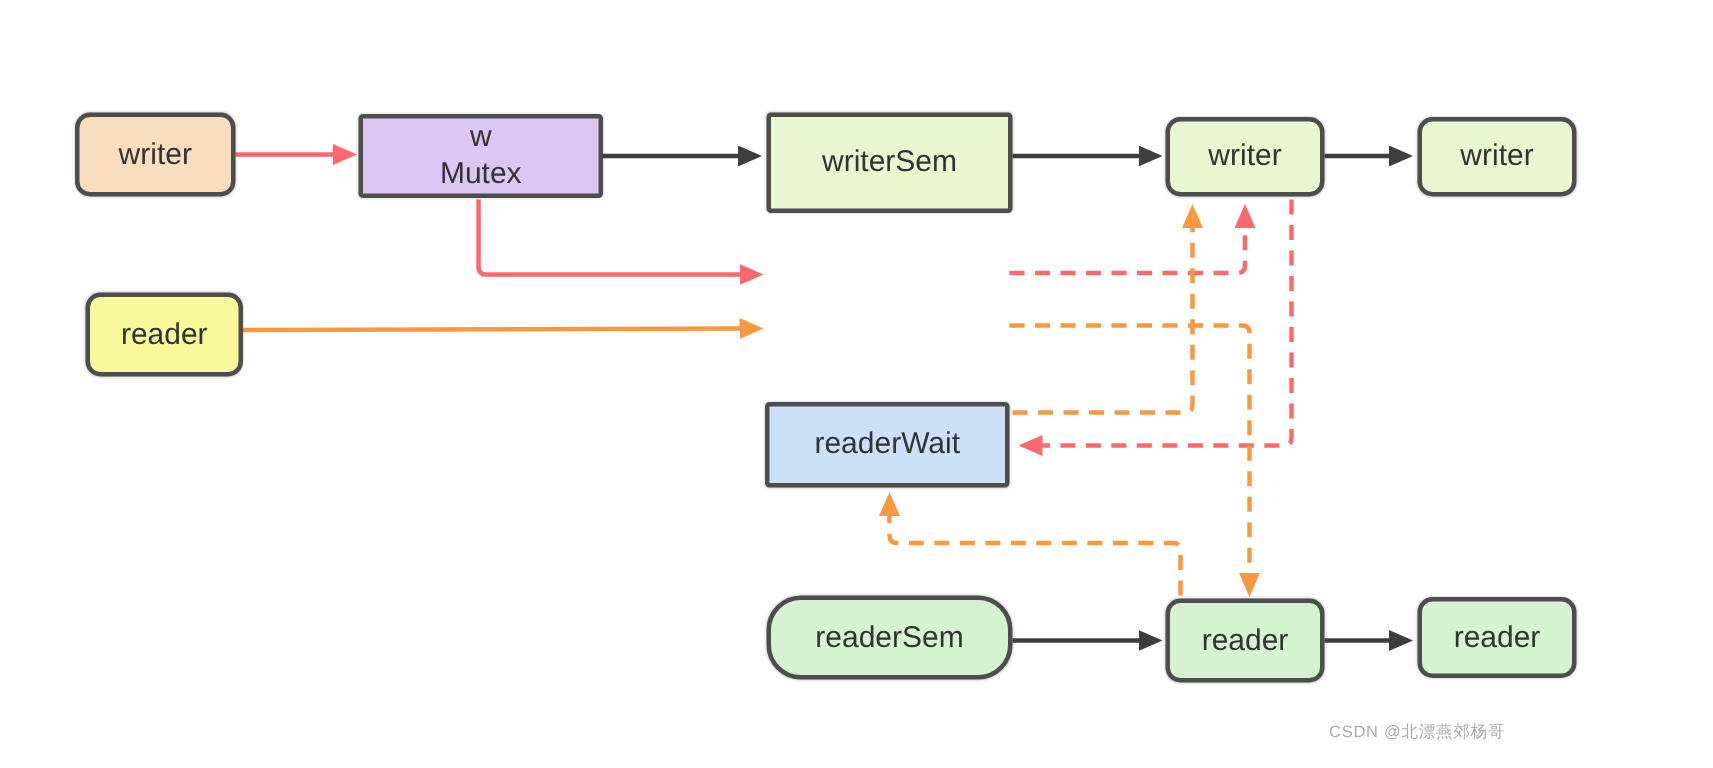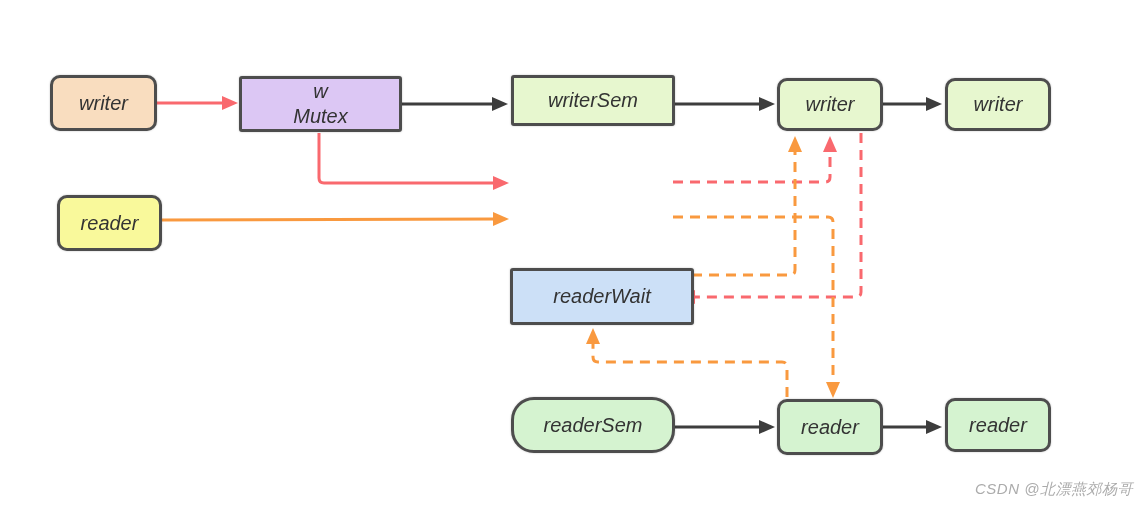--- a/index.html
+++ b/index.html
@@ -2,21 +2,20 @@
 <html style="--pink: #F9696E; --orange: #F9993F; --black: #3D3D3D; --border: #4D4D4D; --peach: #F9DDBF; --purple: #DCC7F4; --pale_green: #E7F7CF; --mint: #D9F7E7; --blue: #CCE0F7; --green: #D5F3D0; --yellow: #F9F99B; --watermark_gray: #ABABAB;"><head>
 <meta charset="utf-8">
 <style>
   html,body{margin:0;padding:0;background:#fff;}
   #stage{
     position:relative;
     width:1142px;height:512px;
     background:#ffffff;
     font-family:"Liberation Sans","DejaVu Sans",sans-serif;
     overflow:hidden;
-    font-style:italic;
   }
   .node{
     position:absolute;
     border:3px solid var(--border,#4d4d4d);
     box-sizing:border-box;
     display:flex;
     align-items:center;
     justify-content:center;
     flex-direction:column;
     color:#333;
@@ -30,22 +29,22 @@
   .edge{fill:none;stroke-width:3;stroke-linecap:butt;stroke-linejoin:round;}
   .dashed{stroke-dasharray:10 7;}
   .stroke-pink{stroke:var(--pink);}
   .stroke-orange{stroke:var(--orange);}
   .stroke-black{stroke:var(--black);}
   .fill-pink{fill:var(--pink);}
   .fill-orange{fill:var(--orange);}
   .fill-black{fill:var(--black);}
   #watermark{
     position:absolute;
-    left:975px;top:480px;
-    font-size:15px;
+    left:886px;top:480px;
+    font-size:11px;
     letter-spacing:.5px;
     color:var(--watermark_gray,#ababab);
     white-space:nowrap;
   }
 </style>
 </head>
 <body>
 
 <div id="stage">
 
@@ -80,38 +79,38 @@
 
   <div class="node rounded" style="left: 50px; top: 75px; width: 107px; height: 56px; background: rgb(249, 221, 191);">
     <span>writer</span>
   </div>
 
   <div class="node square" style="left: 239px; top: 76px; width: 163px; height: 56px; background: rgb(220, 199, 244);">
     <span>w</span>
     <span>Mutex</span>
   </div>
 
-  <div class="node square" style="left: 511px; top: 75px; width: 164px; height: 51px; background: rgb(231, 247, 207); align-items: center;">
+  <div class="node square" style="left: 511px; top: 75px; width: 164px; height: 67px; background: rgb(231, 247, 207); align-items: center;">
     <span>writerSem</span>
   </div>
 
   <div class="node rounded" style="left: 777px; top: 78px; width: 106px; height: 53px; background: rgb(231, 247, 207);">
     <span>writer</span>
   </div>
 
   <div class="node rounded" style="left: 945px; top: 78px; width: 106px; height: 53px; background: rgb(231, 247, 207);">
     <span>writer</span>
   </div>
 
 
   <div class="node rounded" style="left: 57px; top: 195px; width: 105px; height: 56px; background: rgb(249, 249, 155);">
     <span>reader</span>
   </div>
 
-  <div class="node square" style="left: 510px; top: 268px; width: 184px; height: 57px; background: rgb(204, 224, 247);">
+  <div class="node square" style="left: 510px; top: 268px; width: 163px; height: 57px; background: rgb(204, 224, 247);">
     <span>readerWait</span>
   </div>
 
   <div class="node square" style="left: 511px; top: 397px; width: 164px; height: 56px; background: rgb(213, 243, 208); border-radius: 23px;">
     <span>readerSem</span>
   </div>
 
   <div class="node rounded" style="left: 777px; top: 399px; width: 106px; height: 56px; background: rgb(213, 243, 208);">
     <span>reader</span>
   </div>

